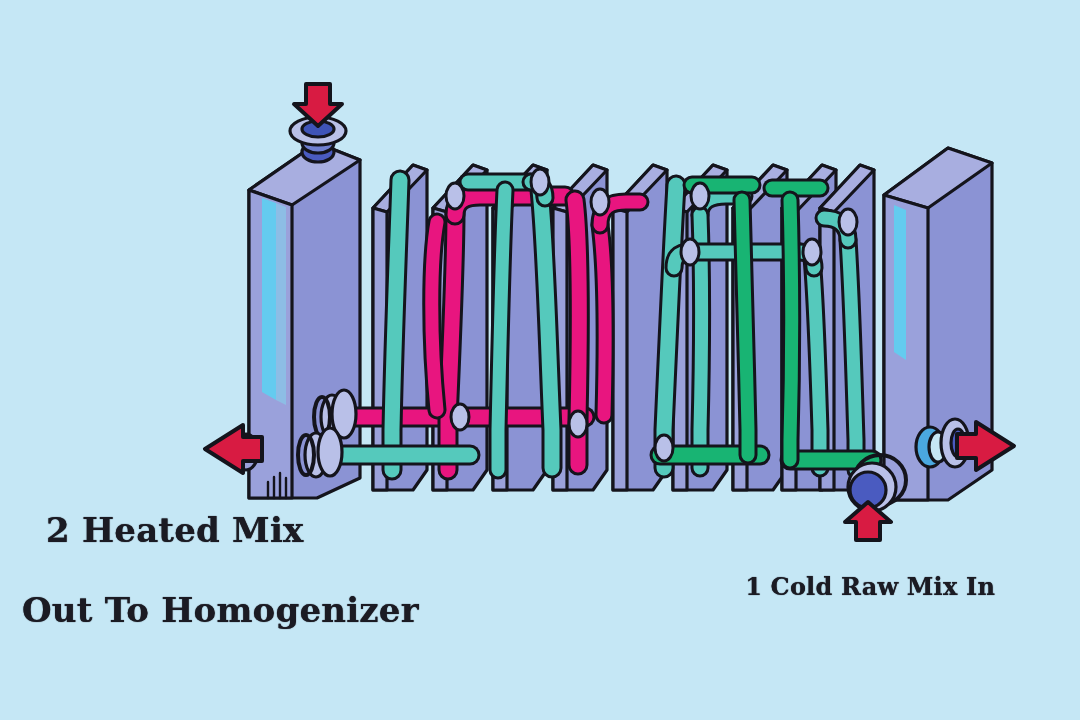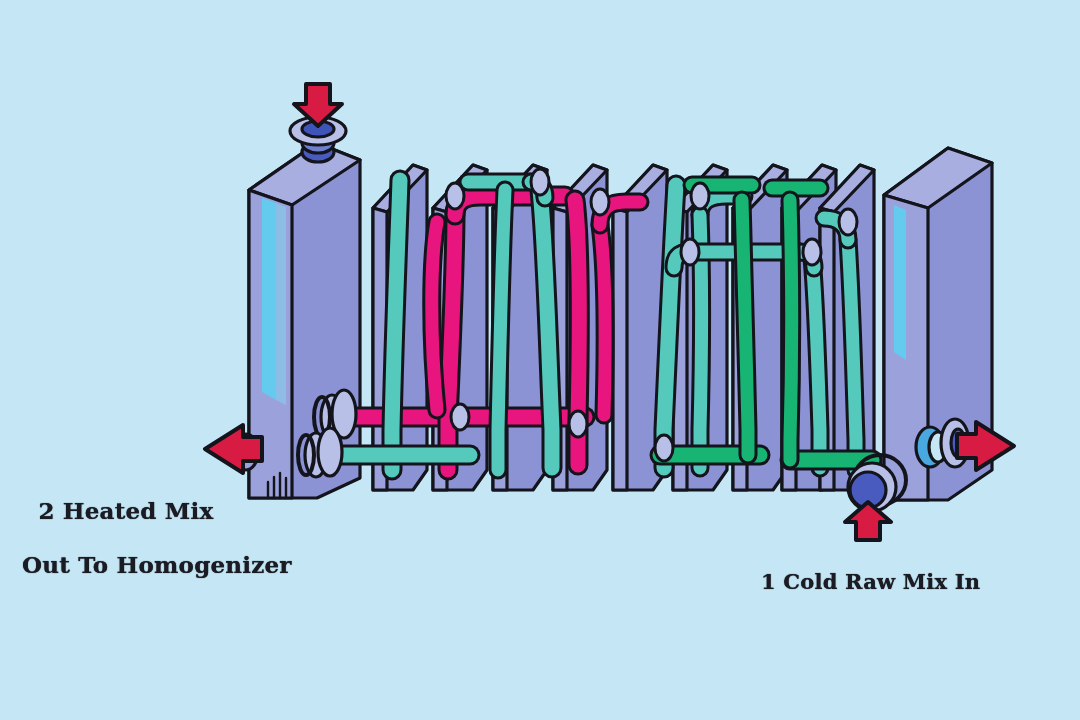--- a/index.html
+++ b/index.html
@@ -15,23 +15,23 @@
   .label{
     position:absolute;
     font-family:"DejaVu Serif", serif;
     font-weight:700;
     color:#1b1b23;
     letter-spacing:.2px;
     white-space:pre;
     line-height:1.18;
     text-shadow:0 0 1px #1b1b23;
   }
-  #label-out{left:22px;top:470px;font-size:23px;}
+  #label-out{left:22px;top:470px;font-size:34px;}
   #label-out .l2{display:block;}
-  #label-in{left:746px;top:545px;font-size:21px;}
+  #label-in{left:728px;top:545px;font-size:24px;}
 </style>
 </head>
 <body>
 
 <div id="stage">
 
 <svg id="diagram" viewBox="0 0 1080 720">
   <defs>
     <linearGradient id="gFace" x1="0" y1="0" x2="1" y2="0">
       <stop offset="0" stop-color="#8d95d6"></stop>

